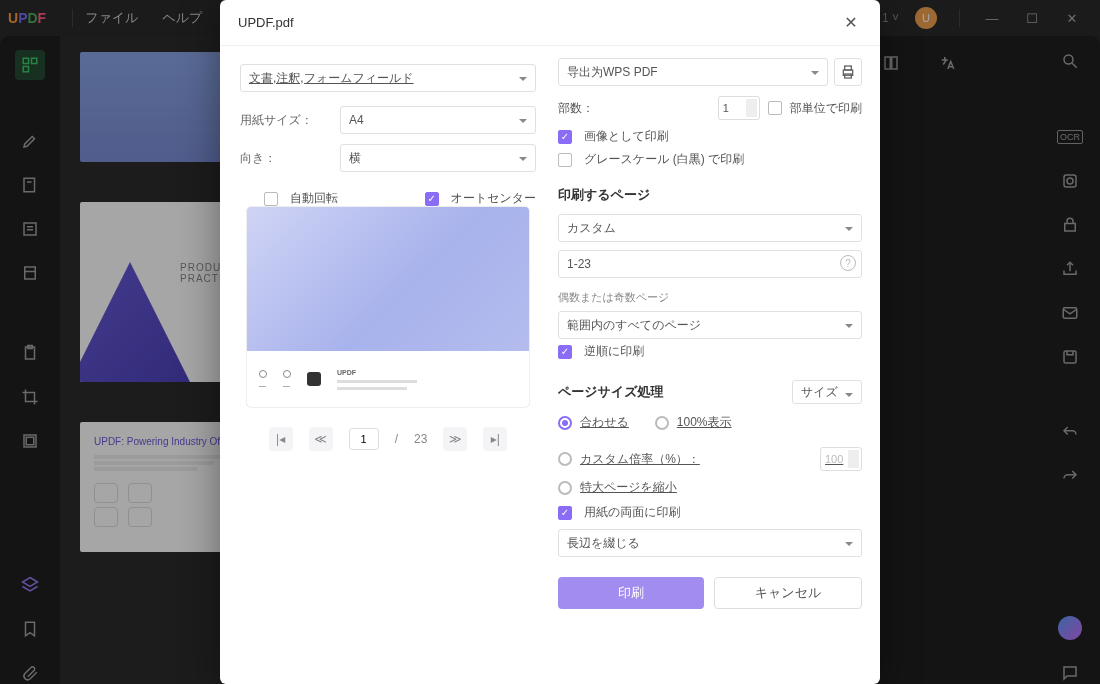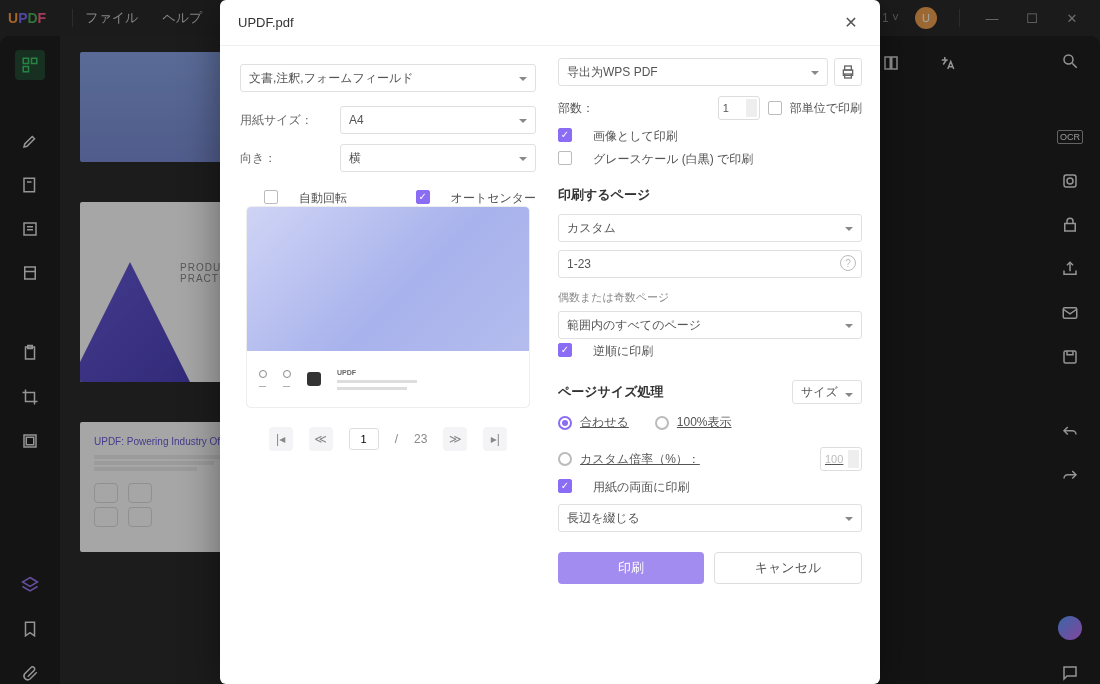--- a/index.html
+++ b/index.html
@@ -11,21 +11,21 @@
 .logo .u { color: #ff9a3c; } .logo .p { color: #7c6cf5; } .logo .d { color: #4bb158; } .logo .f { color: #ff5a8a; }
 .titlebar .sep { width: 1px; height: 18px; background: #444; margin: 0 12px; }
 .titlebar .menu { margin-right: 24px; cursor: pointer; }
 .titlebar .spacer { flex: 1; }
 .titlebar .avatar { width: 22px; height: 22px; border-radius: 50%; background: #f0a050; color: #fff; font-size: 11px; display: flex; align-items: center; justify-content: center; margin: 0 10px; }
 .titlebar .winbtn { width: 40px; height: 36px; display: flex; align-items: center; justify-content: center; color: #aaa; cursor: pointer; }
 
 
 .workspace { position: absolute; top: 36px; left: 0; right: 0; bottom: 0; background: #1f1f1f; border-radius: 10px 10px 0 0; display: flex; overflow: hidden; }
 .left-rail, .right-rail { width: 60px; background: #1f1f1f; display: flex; flex-direction: column; align-items: center; padding-top: 14px; gap: 22px; }
-.rail-icon { width: 22px; height: 22px; color: #e5e5e5; display: flex; align-items: center; justify-content: center; cursor: pointer; }
+.rail-icon { width: 22px; height: 22px; color: #a3a3a3; display: flex; align-items: center; justify-content: center; cursor: pointer; }
 .rail-icon.active { color: #3cc968; background: #264a33; border-radius: 4px; padding: 4px; width: 30px; height: 30px; }
 .rail-spacer { flex: 1; }
 .rail-icon.purple { color: #9b7cf5; }
 .rail-icon.ai { width: 24px; height: 24px; border-radius: 50%; background: linear-gradient(135deg, #5c9cff, #c86cf5); }
 
 .thumbs { flex: 1; background: #2b2b2b; padding: 16px 20px; overflow: hidden; display: flex; flex-direction: column; gap: 18px; }
 .thumb { width: 200px; background: #fff; border-radius: 2px; }
 .thumb.t1 { height: 110px; background: linear-gradient(#8aa5e8, #7c8ed6); }
 .thumb.t2 { height: 180px; display: flex; align-items: center; justify-content: center; position: relative; overflow: hidden; }
 .thumb.t2 .tri { position: absolute; left: -20px; bottom: -20px; width: 140px; height: 140px; background: linear-gradient(135deg, #6a5cd8, #4a3fb8); clip-path: polygon(0 100%, 100% 100%, 50% 0); }
@@ -48,21 +48,21 @@
 
 .dropdown { height: 28px; border: 1px solid #e0e0e0; border-radius: 3px; background: #fff; display: flex; align-items: center; padding: 0 8px; font-size: 12px; color: #555; cursor: pointer; position: relative; }
 .dropdown::after { content: ''; position: absolute; right: 8px; border: 4px solid transparent; border-top-color: #888; top: 12px; }
 .dropdown.small { width: 164px; }
 .dropdown.full { width: 100%; }
 
 .form-row { display: flex; align-items: center; margin-bottom: 10px; font-size: 12px; color: #666; }
 .form-row .lbl { width: 100px; }
 .form-row .ctrl { flex: 1; }
 
-.check-row { display: flex; align-items: flex-start; gap: 21px; font-size: 12px; color: #555; }
+.check-row { display: flex; align-items: center; gap: 12px; font-size: 12px; color: #555; }
 .chk { width: 14px; height: 14px; border: 1px solid #bbb; border-radius: 2px; display: inline-flex; align-items: center; justify-content: center; background: #fff; cursor: pointer; }
 .chk.on { background: #8a6cf5; border-color: #8a6cf5; }
 .chk.on::after { content: '✓'; color: #fff; font-size: 10px; line-height: 1; }
 
 .divider { display: flex; align-items: center; margin: 14px 0 10px; font-size: 11px; color: #bbb; }
 .divider::before, .divider::after { content: ''; flex: 1; height: 1px; background: #eee; }
 .divider span { padding: 0 10px; }
 
 .preview { width: 282px; height: 200px; border-radius: 4px; background: linear-gradient(135deg, #cfd4f5, #a8b2ec, #b8c0ee); box-shadow: 0 0 0 1px #eee; margin: 0 auto; position: relative; overflow: hidden; }
 .preview .footer { position: absolute; bottom: 0; left: 0; right: 0; height: 56px; background: #fff; display: flex; align-items: center; padding: 0 12px; gap: 16px; font-size: 7px; color: #666; }
@@ -303,21 +303,21 @@
 
 <div class="modal-back"></div>
 <div class="modal">
   <div class="modal-head">
     <span class="title">UPDF.pdf</span>
     <span class="close">✕</span>
   </div>
   <div class="modal-body">
 
     <div class="col-l">
-      <div class="dropdown full" style="margin-bottom:14px;">
+      <div class="dropdown full" style="margin-bottom:14px;text-decoration:underline;">
           <span>文書,注釈,フォームフィールド</span>
         </div>
 
       <div class="form-row">
         <span class="lbl">用紙サイズ：</span>
         <div class="dropdown ctrl small" style="flex:1;">
             <span>A4</span>
           </div>
       </div>
       <div class="form-row">
@@ -437,20 +437,24 @@
             <span>100%表示</span>
           </label>
       </div>
       <div class="radio-row">
         <span class="rad"></span>
         <span style="flex:1;">カスタム倍率（%）：</span>
         <div class="spin" style="color:#bbb;">
             <span>100</span>
           </div>
       </div>
+      <label class="radio-row">
+          <span class="rad"></span>
+          <span>特大ページを縮小</span>
+        </label>
 
       <label class="check-row" style="margin-bottom:8px;">
           <span class="chk on"></span>
           <span>用紙の両面に印刷</span>
         </label>
       <div class="dropdown full" style="margin-bottom:14px;">
           <span>長辺を綴じる</span>
         </div>
 
       <div class="btn-row">

